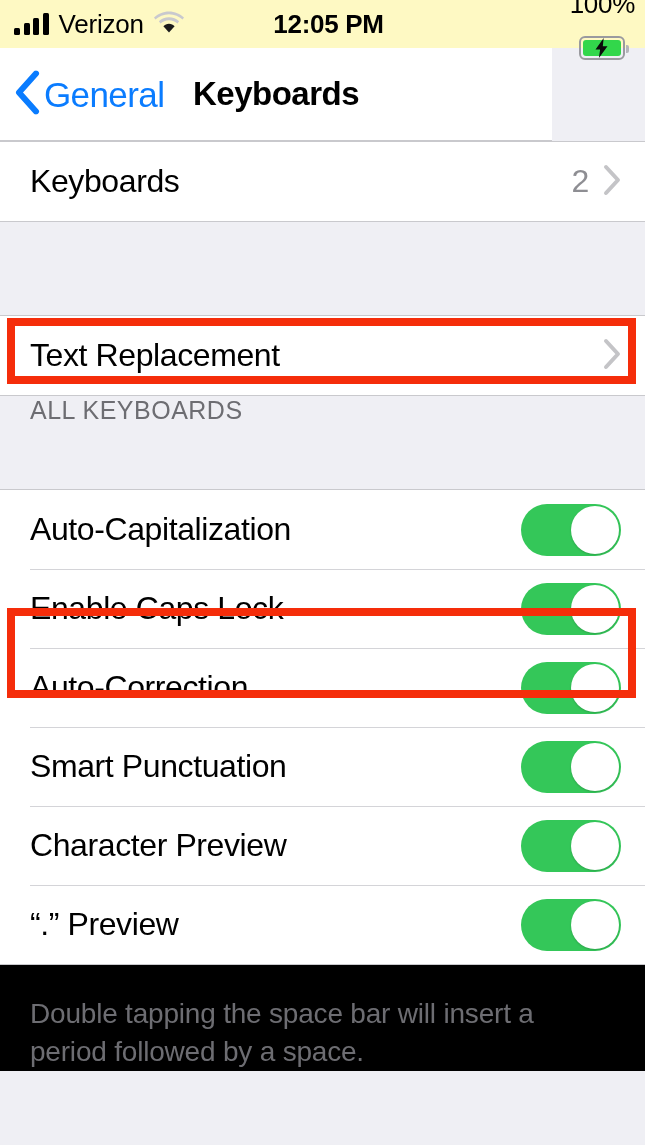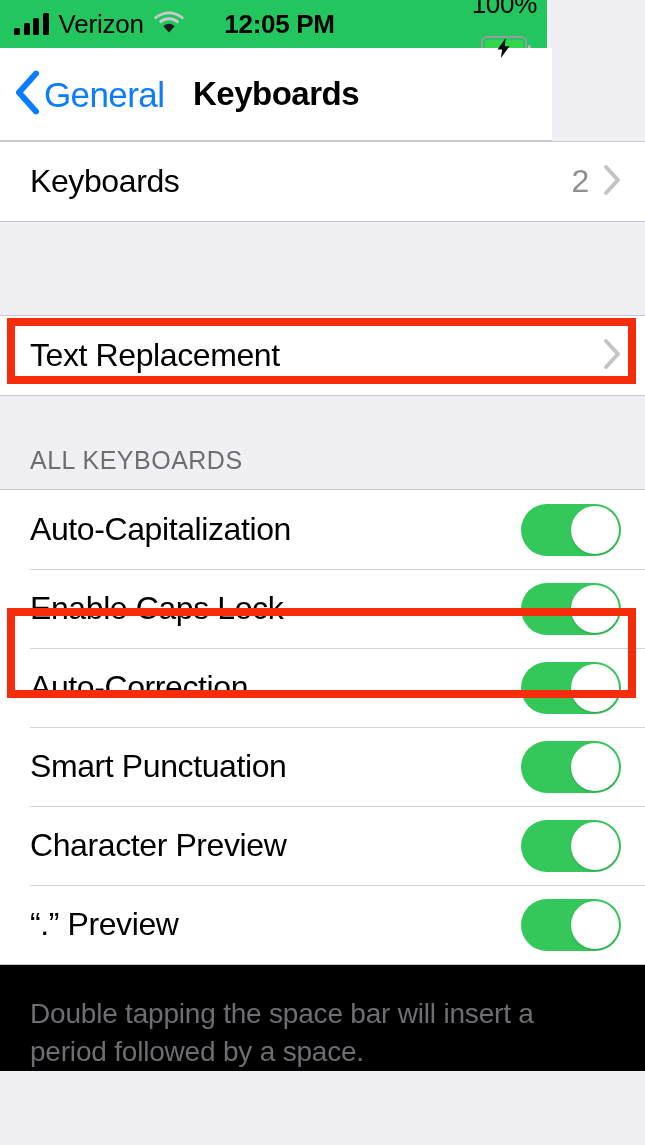--- a/index.html
+++ b/index.html
@@ -20,23 +20,23 @@
     width: 645px;
     height: 1145px;
     background: #efeff4;
     overflow: hidden;
   }
 
   
   .status-bar {
     position: absolute;
     top: 0; left: 0;
-    width: 547px;
+    width: 645px;
     height: 48px;
-    background: #22c55e;
+    background: #fef9c3;
     display: flex;
     align-items: center;
   }
   .status-left {
     position: absolute;
     left: 14px;
     display: flex;
     align-items: center;
     gap: 10px;
   }
@@ -209,21 +209,21 @@
     font-size: 32px;
     color: #8e8e93;
     letter-spacing: -0.3px;
   }
   .disclosure { display: block; }
 
   
   .section-header {
     height: 93px;
     display: flex;
-    align-items: flex-end;
+    align-items: flex-start;
     padding: 0 4px 14px 30px;
     box-sizing: border-box;
     background: #efeff4;
   }
   .section-header span {
     font-size: 25px;
     color: #6d6d72;
     letter-spacing: 0.5px;
   }
 

